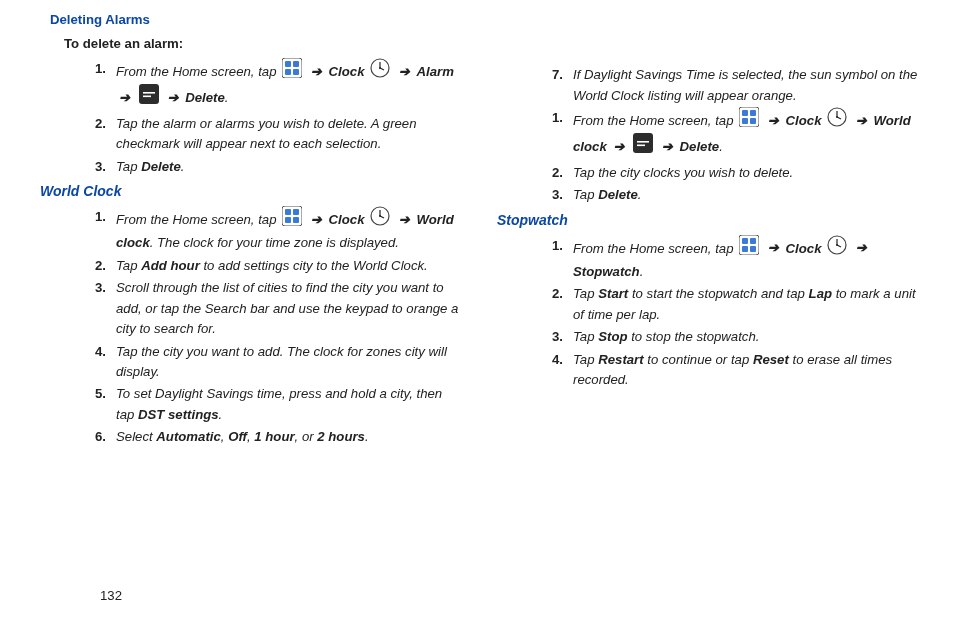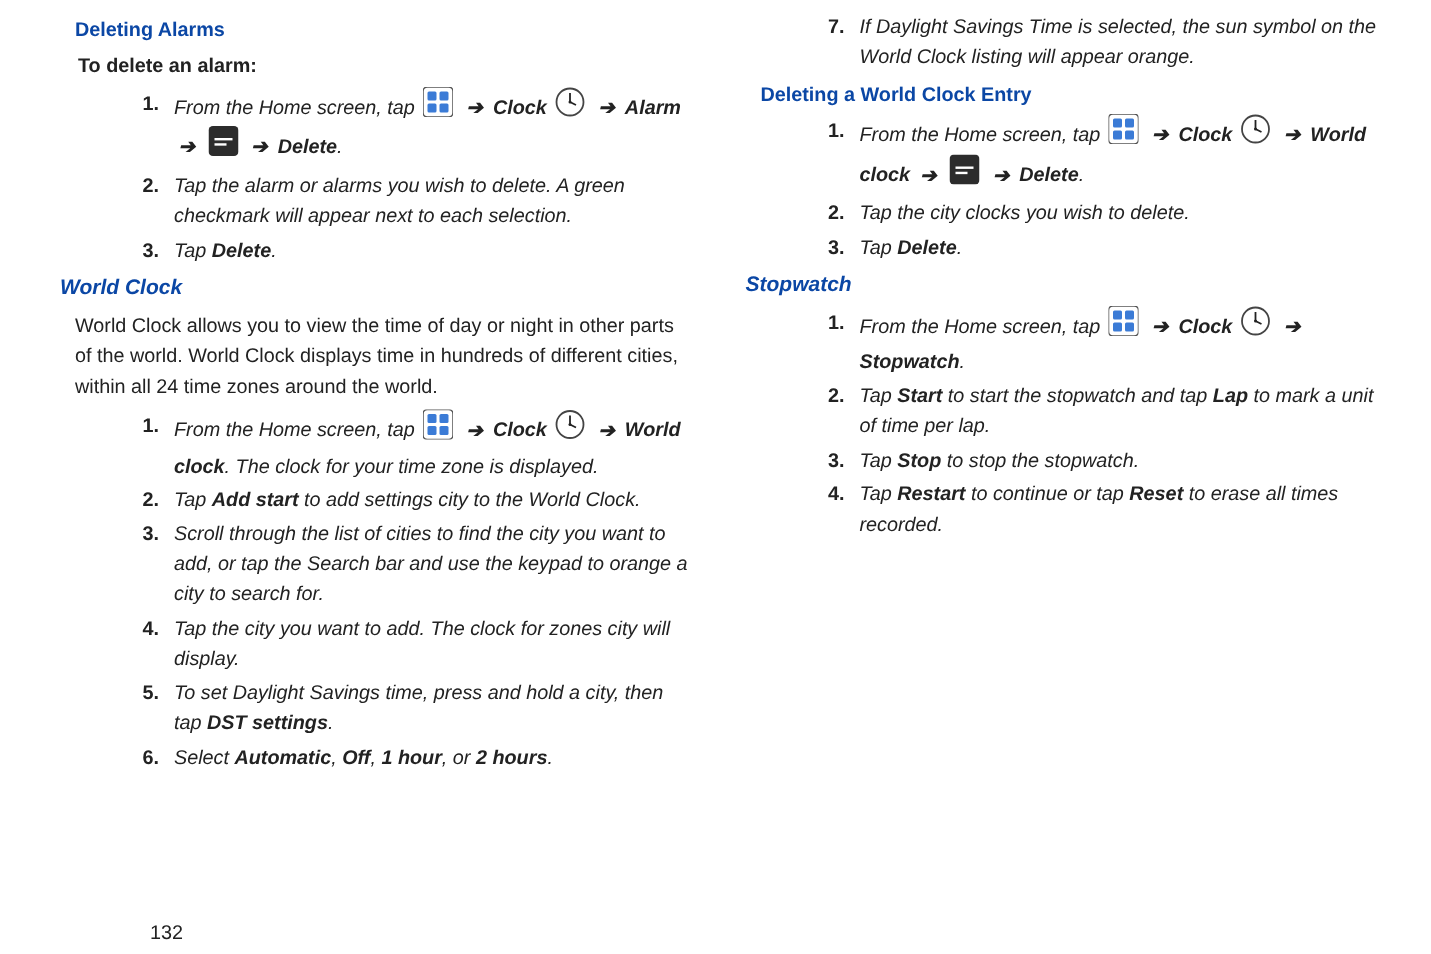--- a/index.html
+++ b/index.html
@@ -9,20 +9,21 @@
     font-family: Arial, Helvetica, sans-serif;
     color: #222;
     width: 954px;
     height: 636px;
     box-sizing: border-box;
   }
   .page {
     display: flex;
     padding: 6px 34px 0 50px;
     column-gap: 44px;
+    align-items: center;
   }
   .col {
     width: 418px;
     font-size: 13.2px;
     line-height: 1.55;
   }
   .blue-h {
     color: #0b47a5;
     font-weight: bold;
     font-size: 13.2px;
@@ -50,38 +51,37 @@
     vertical-align: middle;
     margin: 0 2px;
     position: relative;
     top: -1px;
   }
   .page-num {
     position: absolute;
     left: 100px;
     top: 588px;
     font-size: 13.2px;
-    margin-top: 26px;
   }
   .listitem {
     display: flex;
     align-items: flex-start;
     margin: 2px 0;
   }
   .listitem .marker {
     flex: 0 0 28px;
     font-weight: bold;
     text-align: right;
     padding-right: 10px;
   }
   .listitem .body {
     flex: 1;
     font-style: italic;
   }
-  .indent1 { margin-left: 2px; }
+  .indent1 { margin-left: 14px; }
   .indent2 { margin-left: 28px; }
 </style>
 </head>
 <body>
 
 <svg width="0" height="0" style="position:absolute">
   <defs>
     <g id="apps-icon">
       <rect x="0" y="0" width="20" height="20" rx="3" fill="#fff" stroke="#555" stroke-width="1"></rect>
       <rect x="3" y="3" width="6" height="6" rx="1" fill="#3b7bd6"></rect>
@@ -139,21 +139,20 @@
     </div>
 
     <div class="listitem indent2">
       <div class="marker">3.</div>
       <div class="body">
         <span>Tap </span><span class="b">Delete</span><span>.</span>
       </div>
     </div>
 
     <div class="blue-h italic">World Clock</div>
-    <div class="intro">World Clock allows you to view the time of day or night in other parts of the world. World Clock displays time in hundreds of different cities, within all 24 time zones around the world.</div>
 
     <div class="listitem indent2">
       <div class="marker">1.</div>
       <div class="body">
         <span>From the Home screen, tap </span>
         <span class="icon"><svg width="20" height="20">
               <use href="#apps-icon"></use>
             </svg></span>
         <span class="arrow">➔</span>
         <span class="b"> Clock </span>
@@ -161,21 +160,21 @@
               <use href="#clock-icon"></use>
             </svg></span>
         <span class="arrow">➔</span>
         <span class="b"> World clock</span><span>. The clock for your time zone is displayed.</span>
       </div>
     </div>
 
     <div class="listitem indent2">
       <div class="marker">2.</div>
       <div class="body">
-        <span>Tap </span><span class="b">Add start</span><span> to add settings city to the World Clock.</span>
+        <span>Tap </span><span class="b">Add hour</span><span> to add settings city to the World Clock.</span>
       </div>
     </div>
 
     <div class="listitem indent2">
       <div class="marker">3.</div>
       <div class="body">Scroll through the list of cities to find the city you want to add, or tap the Search bar and use the keypad to orange a city to search for.</div>
     </div>
 
     <div class="listitem indent2">
       <div class="marker">4.</div>
@@ -198,21 +197,20 @@
 
   </div>
 
   <div class="col">
 
     <div class="listitem indent2">
       <div class="marker">7.</div>
       <div class="body">If Daylight Savings Time is selected, the sun symbol on the World Clock listing will appear orange.</div>
     </div>
 
-    <div class="blue-h">Deleting a World Clock Entry</div>
 
     <div class="listitem indent2">
       <div class="marker">1.</div>
       <div class="body">
         <span>From the Home screen, tap </span>
         <span class="icon"><svg width="20" height="20">
               <use href="#apps-icon"></use>
             </svg></span>
         <span class="arrow">➔</span>
         <span class="b"> Clock </span>

